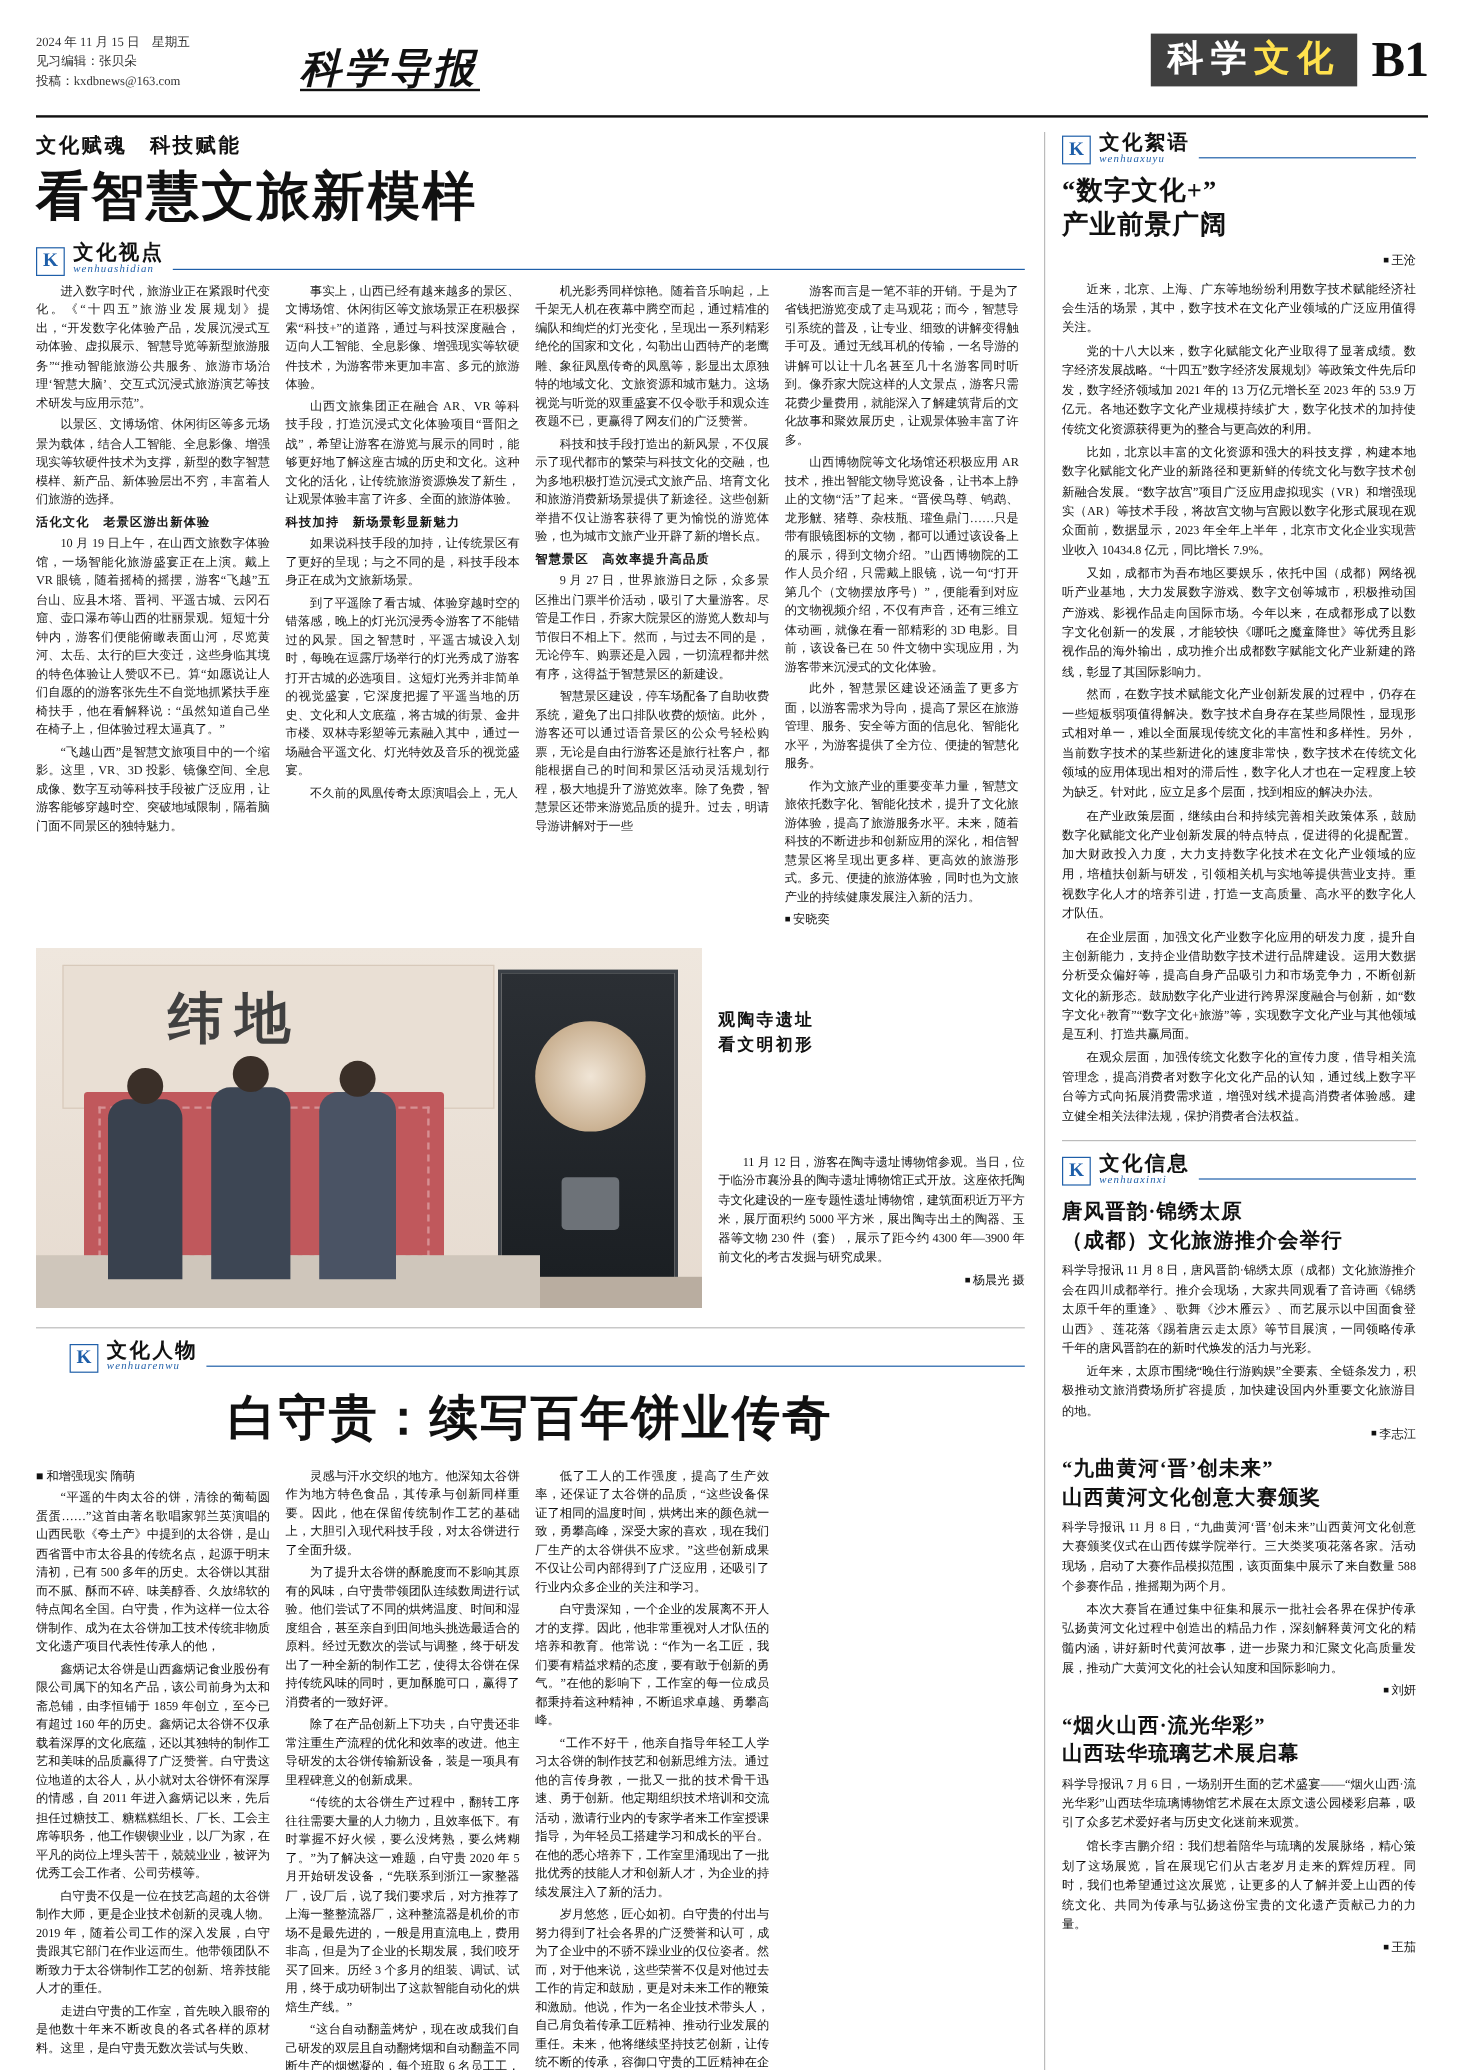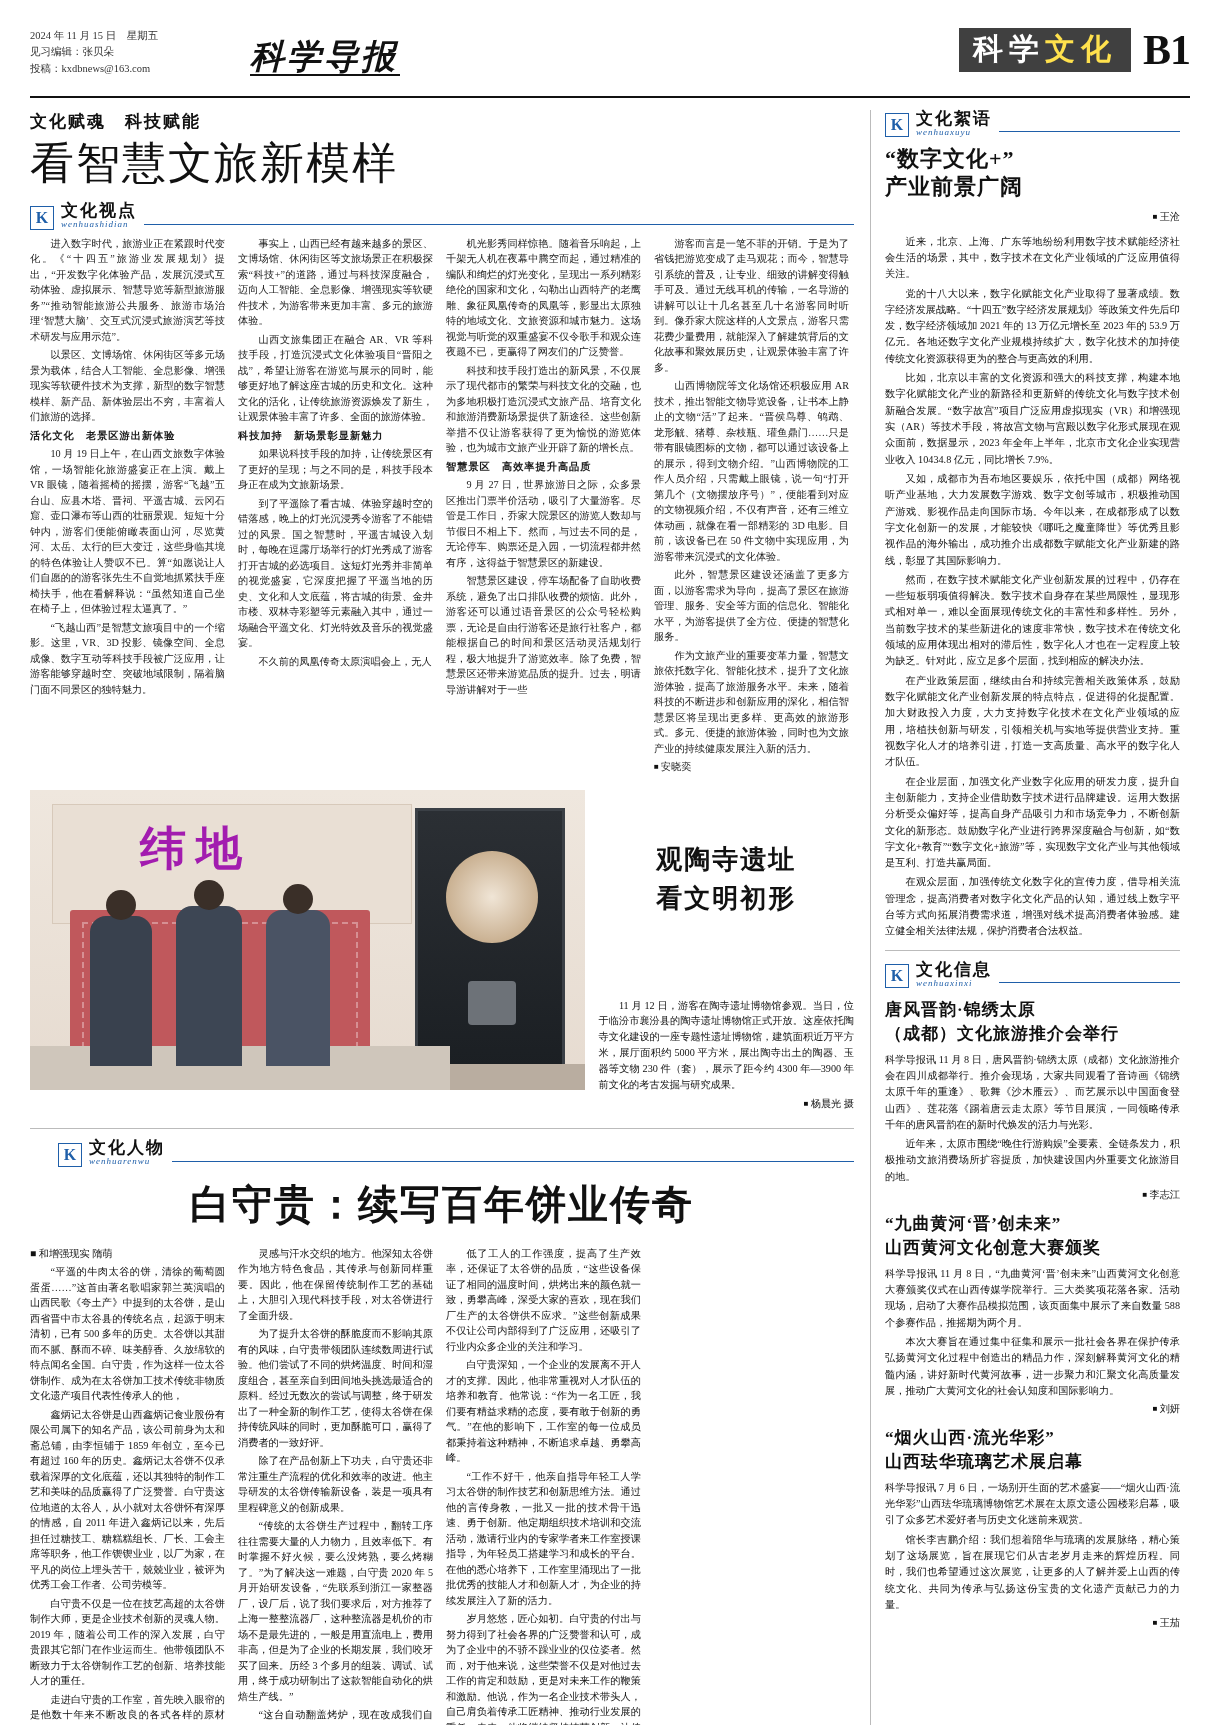--- a/index.html
+++ b/index.html
@@ -86,21 +86,21 @@
 
   
   .kicker {
     font-size: 17px;
     font-weight: bold;
     letter-spacing: 2px;
     margin-bottom: 6px;
   }
   .headline {
     font-size: 44px;
-    font-weight: normal;
+    font-weight: bold;
     letter-spacing: 2px;
     line-height: 1.12;
     margin: 2px 0 14px 0;
   }
 
   
   .klabel {
     display: flex;
     align-items: flex-end;
     gap: 7px;
@@ -166,25 +166,25 @@
     width: 560px; height: 300px;
     position: relative;
     overflow: hidden;
     background: #cfd4d8;
   }
   .photo1-cap {
     width: 258px;
     padding-top: 50px;
   }
   .photo1-cap .big {
-    font-size: 26px;
+    font-size: 14px;
     font-weight: bold;
     letter-spacing: 2px;
     line-height: 1.5;
-    text-align: center;
+    text-align: left;
     margin-bottom: 80px;
   }
   .photo1-cap p {
     font-size: 10.2px;
     line-height: 1.55;
     text-align: justify;
     text-indent: 2em;
     margin: 0;
   }
   .photo1-cap .credit {
@@ -195,21 +195,21 @@
   }
 
   
   .ph-wall { position:absolute; inset:0; background:linear-gradient(#efe7de,#e6dbd0); }
   .ph-backpanel {
     position:absolute; left:22px; top:14px; width:360px; height:120px;
     background:#e9dfd4; border:1px solid #d7c9ba;
   }
   .ph-bigtext {
     position:absolute; left:110px; top:28px;
-    font-size:46px; font-weight:bold; letter-spacing:10px; color:#a21caf;
+    font-size:46px; font-weight:bold; letter-spacing:10px; color:#404040;
     font-family:"Liberation Serif",serif;
   }
   .ph-redpanel {
     position:absolute; left:40px; top:120px; width:300px; height:150px;
     background:#c0585c; border-radius:3px;
   }
   .ph-redpanel:after{
     content:""; position:absolute; left:12px; top:12px; right:12px; bottom:12px;
     border:2px dashed #e0a9ab; opacity:.7;
   }

